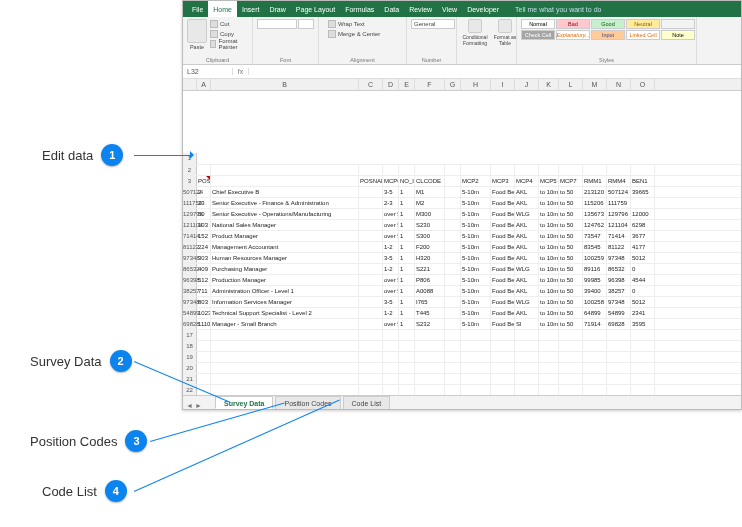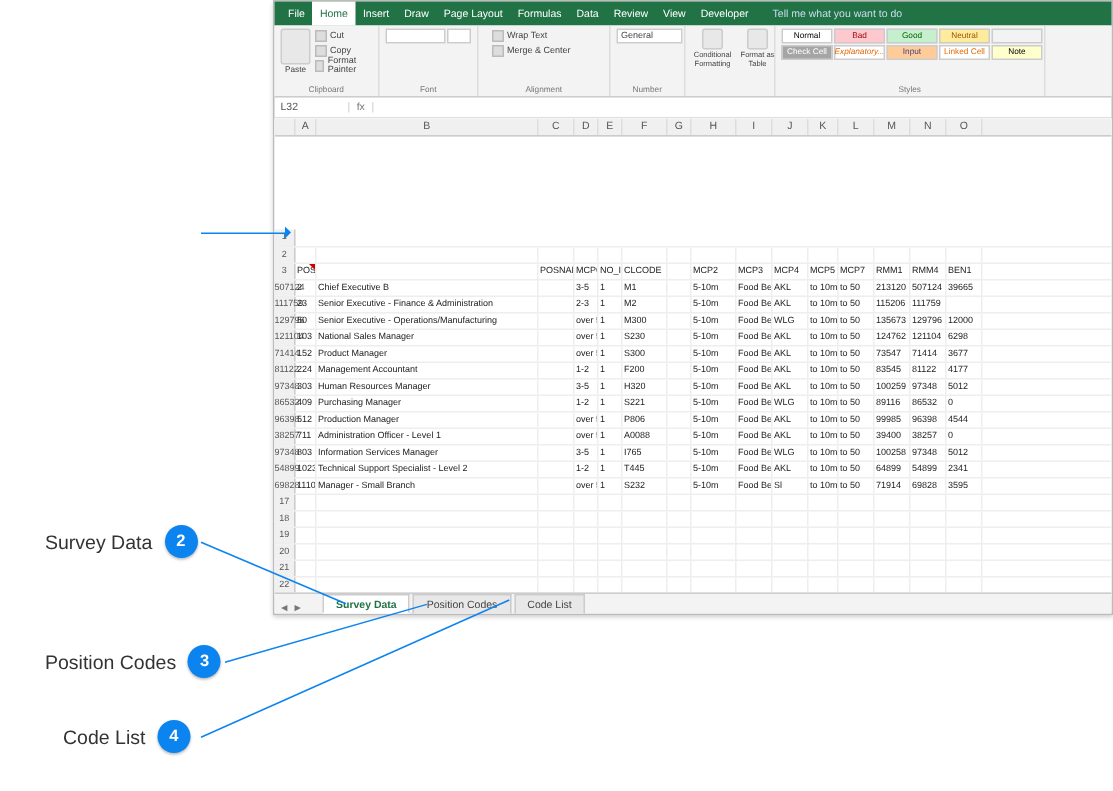--- a/index.html
+++ b/index.html
@@ -664,20 +664,24 @@
     <div class="sheetnav">
           <span>◄</span>
           <span>►</span>
         </div>
     <div class="stab active">Survey Data</div>
     <div class="stab">Position Codes</div>
     <div class="stab">Code List</div>
   </div>
 </div>
 
+<div class="annot" style="top:144px; left:42px;">
+  <span>Edit data</span>
+  <div class="bubble">1</div>
+</div>
 <div class="aline" style="top:155px; left:134px; width:58px;"></div>
 <div class="arrowhead" style="top:151px; left:190px;"></div>
 
 <div class="annot" style="top:350px; left:30px;">
   <span>Survey Data</span>
   <div class="bubble">2</div>
 </div>
 <div class="aline diag" style="top:361px; left:134px; width:105px; transform:rotate(23deg);"></div>
 
 <div class="annot" style="top:430px; left:30px;">

